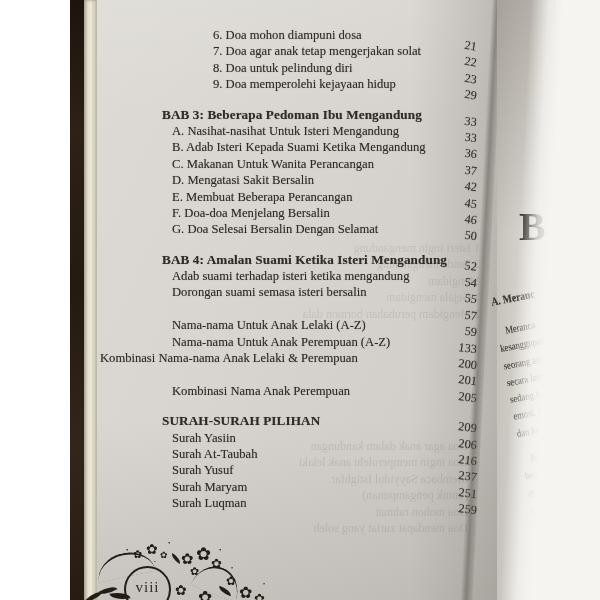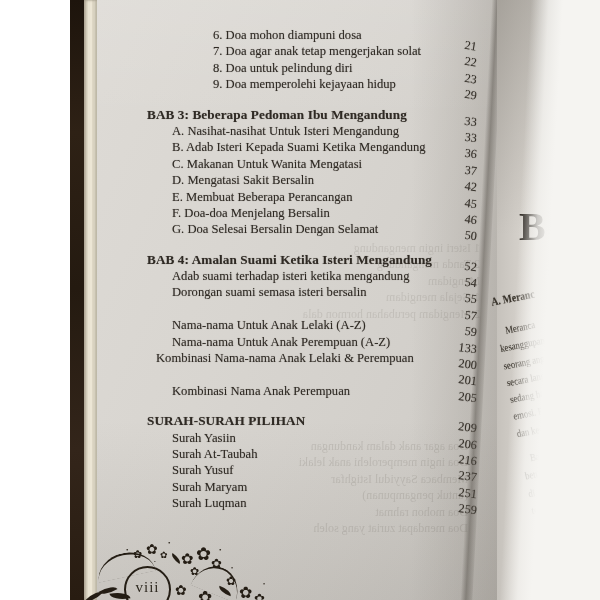--- a/index.html
+++ b/index.html
@@ -22,24 +22,24 @@
   .main-page::after{content:"";position:absolute;inset:0;
       background:linear-gradient(90deg,rgba(0,0,0,0) 72%,rgba(118,112,104,.28) 92%,rgba(96,90,82,.42) 100%);}
 
   
   .toc{position:absolute;left:100px;top:27px;width:377px;color:#2f2a24;
        text-shadow:0 0 1px rgba(47,42,36,.38);}
   .row{display:flex;height:16.4px;line-height:16.4px;font-size:12.6px;white-space:nowrap;}
   .row.gap{margin-top:14px;}
   .row .lbl{flex:0 0 auto;}
   .row.heading{font-weight:bold;font-size:13.2px;letter-spacing:.1px;}
-  .row.heading .lbl{margin-left:47px;font-family:Liberation Serif, serif;}
+  .row.heading .lbl{margin-left:62px;font-family:Liberation Serif, serif;}
   .row.item-num .lbl{margin-left:113px;}
   .row.item .lbl{margin-left:72px;}
-  .row.item-wide .lbl{margin-left:56px;}
+  .row.item-wide .lbl{}
   .pg{margin-left:auto;width:36px;text-align:right;font-size:12.3px;font-weight:normal;
       color:#36312a;transform:translateY(5px) rotate(7deg);}
   .row.item-num .pg{transform:translateY(9px) rotate(9deg);}
 
   
   .bt{position:absolute;transform:scaleX(-1);color:#4e483e;font-size:12px;
       line-height:16.4px;white-space:nowrap;}
   .bt-mid{left:290px;top:240px;width:190px;opacity:.13;}
   .bt-low{left:268px;top:438px;width:200px;opacity:.15;}
 
@@ -124,21 +124,21 @@
       </div>
       <div class="row item">
         <span class="lbl">A. Nasihat-nasihat Untuk Isteri Mengandung</span>
         <span class="pg">33</span>
       </div>
       <div class="row item">
         <span class="lbl">B. Adab Isteri Kepada Suami Ketika Mengandung</span>
         <span class="pg">36</span>
       </div>
       <div class="row item">
-        <span class="lbl">C. Makanan Untuk Wanita Mengatasi</span>
+        <span class="lbl">C. Makanan Untuk Wanita Perancangan</span>
         <span class="pg">37</span>
       </div>
       <div class="row item">
         <span class="lbl">D. Mengatasi Sakit Bersalin</span>
         <span class="pg">42</span>
       </div>
       <div class="row item">
         <span class="lbl">E. Membuat Beberapa Perancangan</span>
         <span class="pg">45</span>
       </div>

